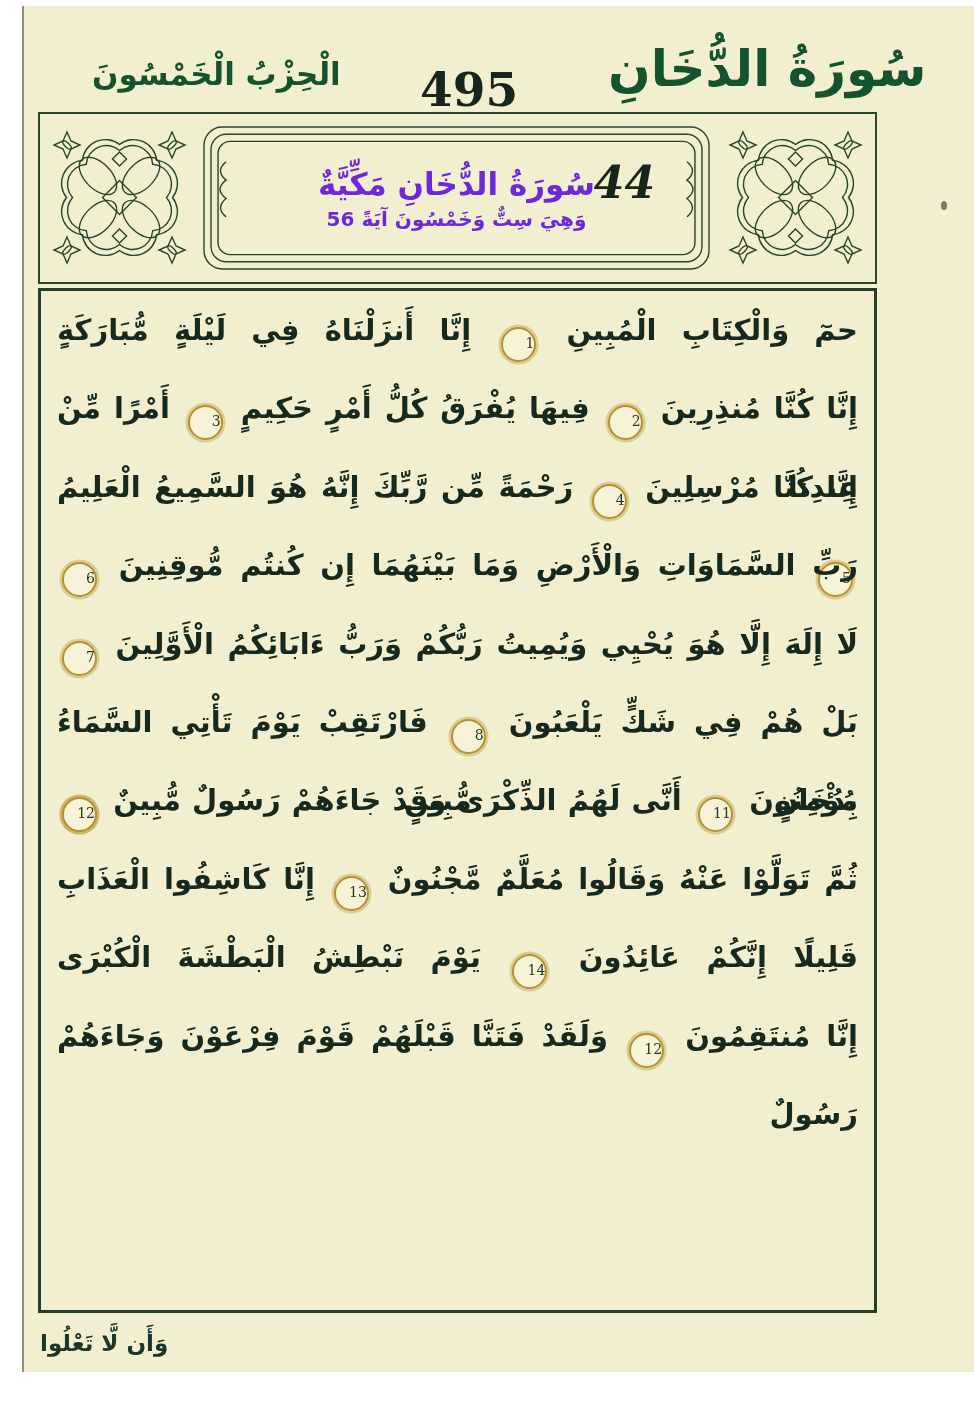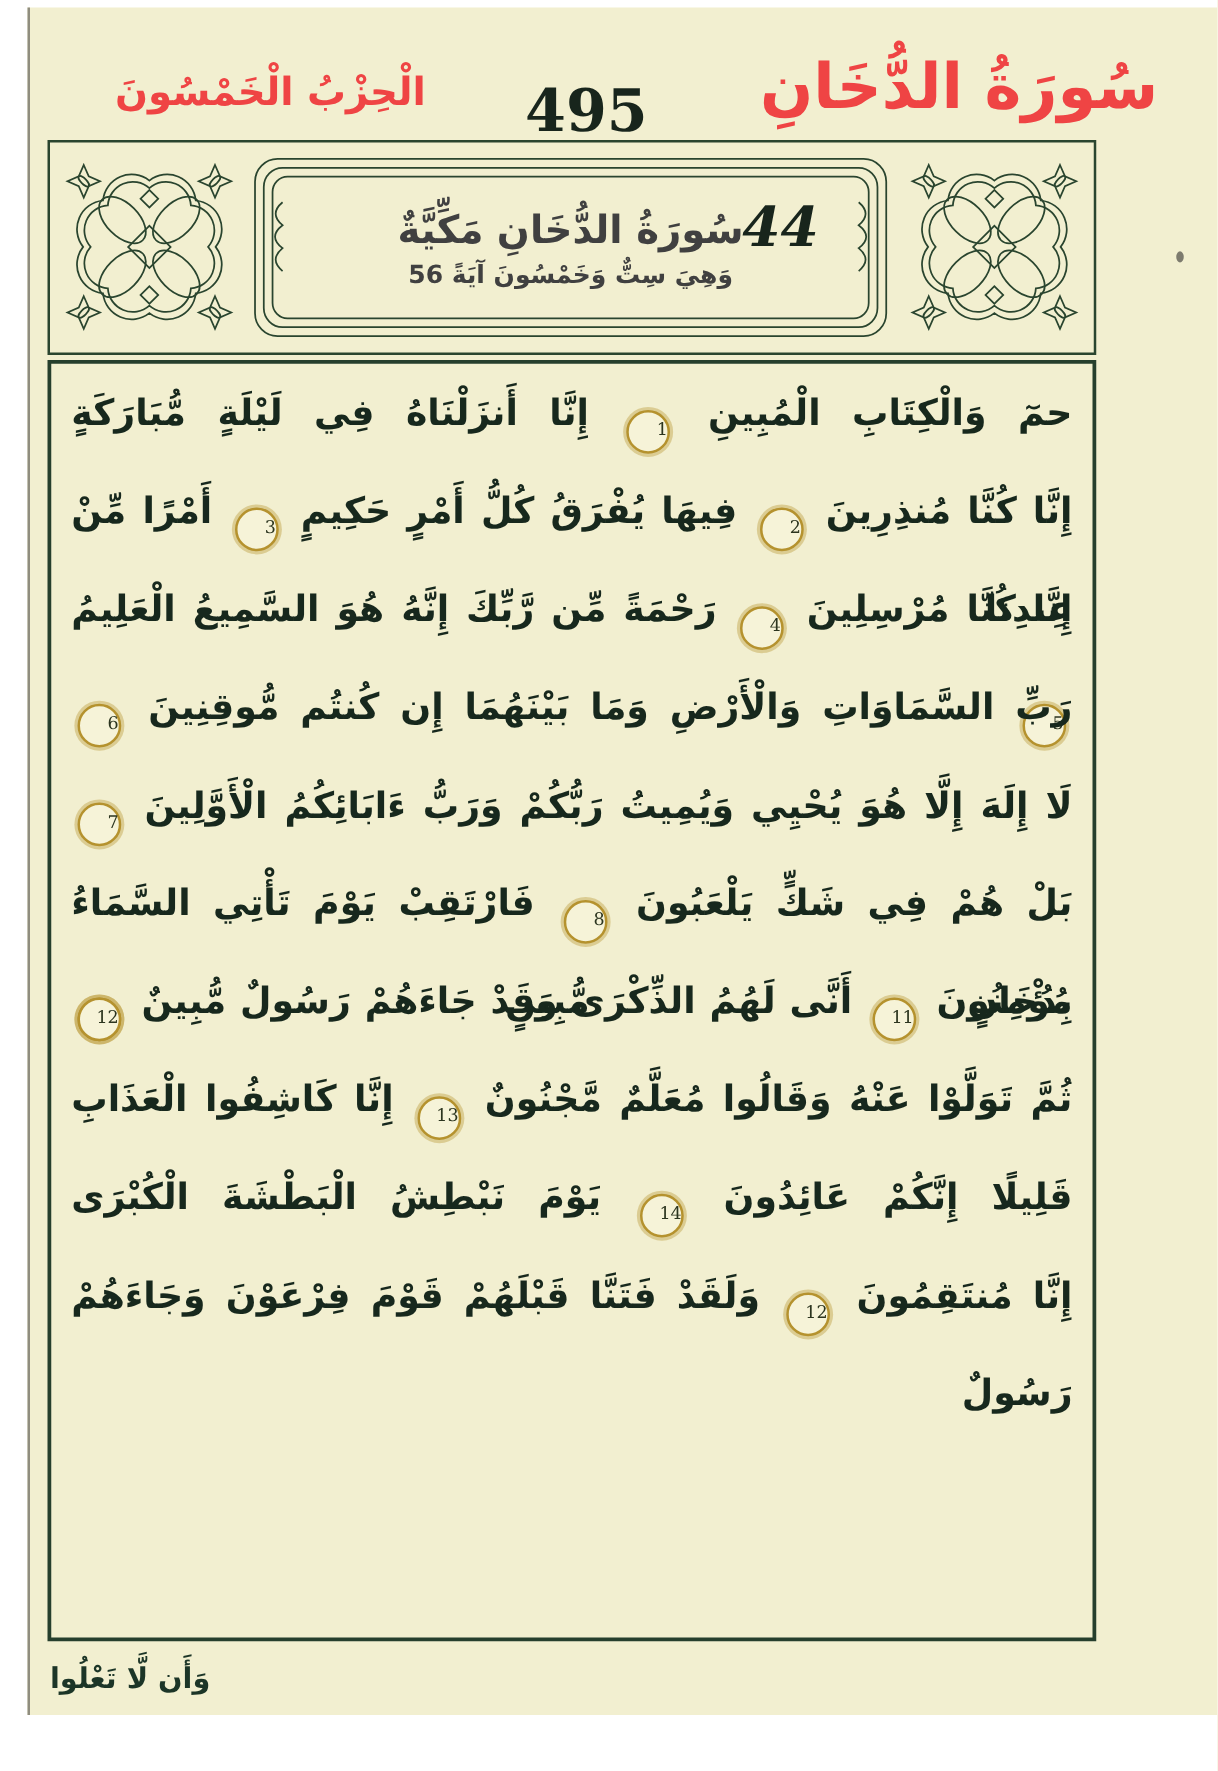--- a/index.html
+++ b/index.html
@@ -8,37 +8,37 @@
     background:#ffffff;
     font-family:"DejaVu Sans",sans-serif;
   }
   .paper{
     position:absolute;left:22px;top:6px;width:952px;height:1366px;
     background:#f2efd0;
     border-left:2px solid #8f8d7e;
     box-sizing:border-box;
   }
   
-  .hdr{position:absolute;direction:rtl;color:#ef4444;font-weight:bold;white-space:nowrap;}
+  .hdr{position:absolute;direction:rtl;color:#14532d;font-weight:bold;white-space:nowrap;}
   .hdr-hizb{left:92px;top:56px;font-size:31px;}
   .hdr-page{left:420px;top:62px;font-size:47px;font-family:"DejaVu Serif",serif;font-weight:600;color:#18251c;}
   .hdr-surah{left:608px;top:40px;font-size:50px;}
   
   .banner{
     position:absolute;left:38px;top:112px;width:839px;height:172px;
     border:2.5px solid #2a452f;box-sizing:border-box;
   }
   .rosette{position:absolute;top:9px;width:149px;height:149px;}
   .rosette.left{left:5px;}
   .rosette.right{right:5px;}
   .cartouche{position:absolute;left:160px;right:162px;top:9px;bottom:9px;}
   .cartouche > svg{position:absolute;inset:0;width:100%;height:100%;}
   .cart-titles{
     position:absolute;inset:0;display:flex;flex-direction:column;
-    align-items:center;justify-content:center;direction:rtl;color:#404040;
+    align-items:center;justify-content:center;direction:rtl;color:#6d28d9;
   }
   .cart-title{font-size:31px;font-weight:bold;line-height:1.25;}
   .cart-sub{font-size:20px;font-weight:bold;margin-top:4px;}
   .surah-num{
     position:absolute;right:58px;top:34px;
     font-family:"DejaVu Serif",serif;font-style:italic;font-weight:600;
     font-size:44px;color:#18251c;
   }
   
   .textframe{

